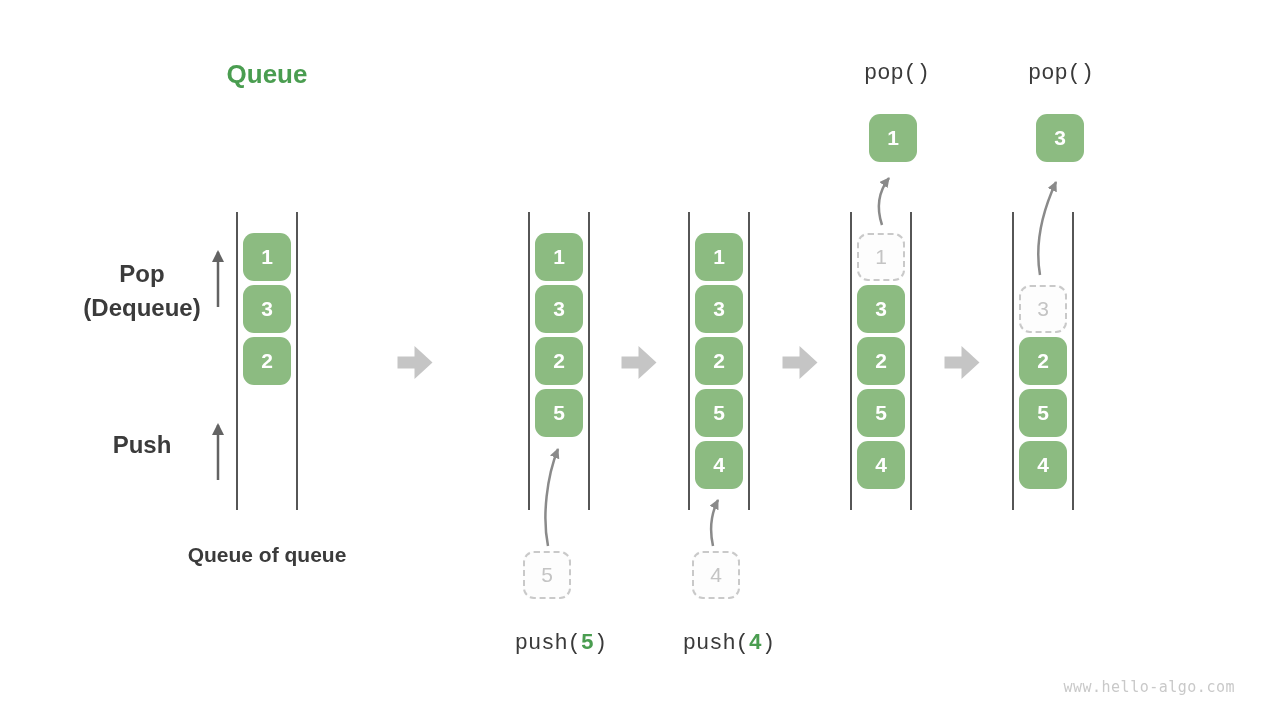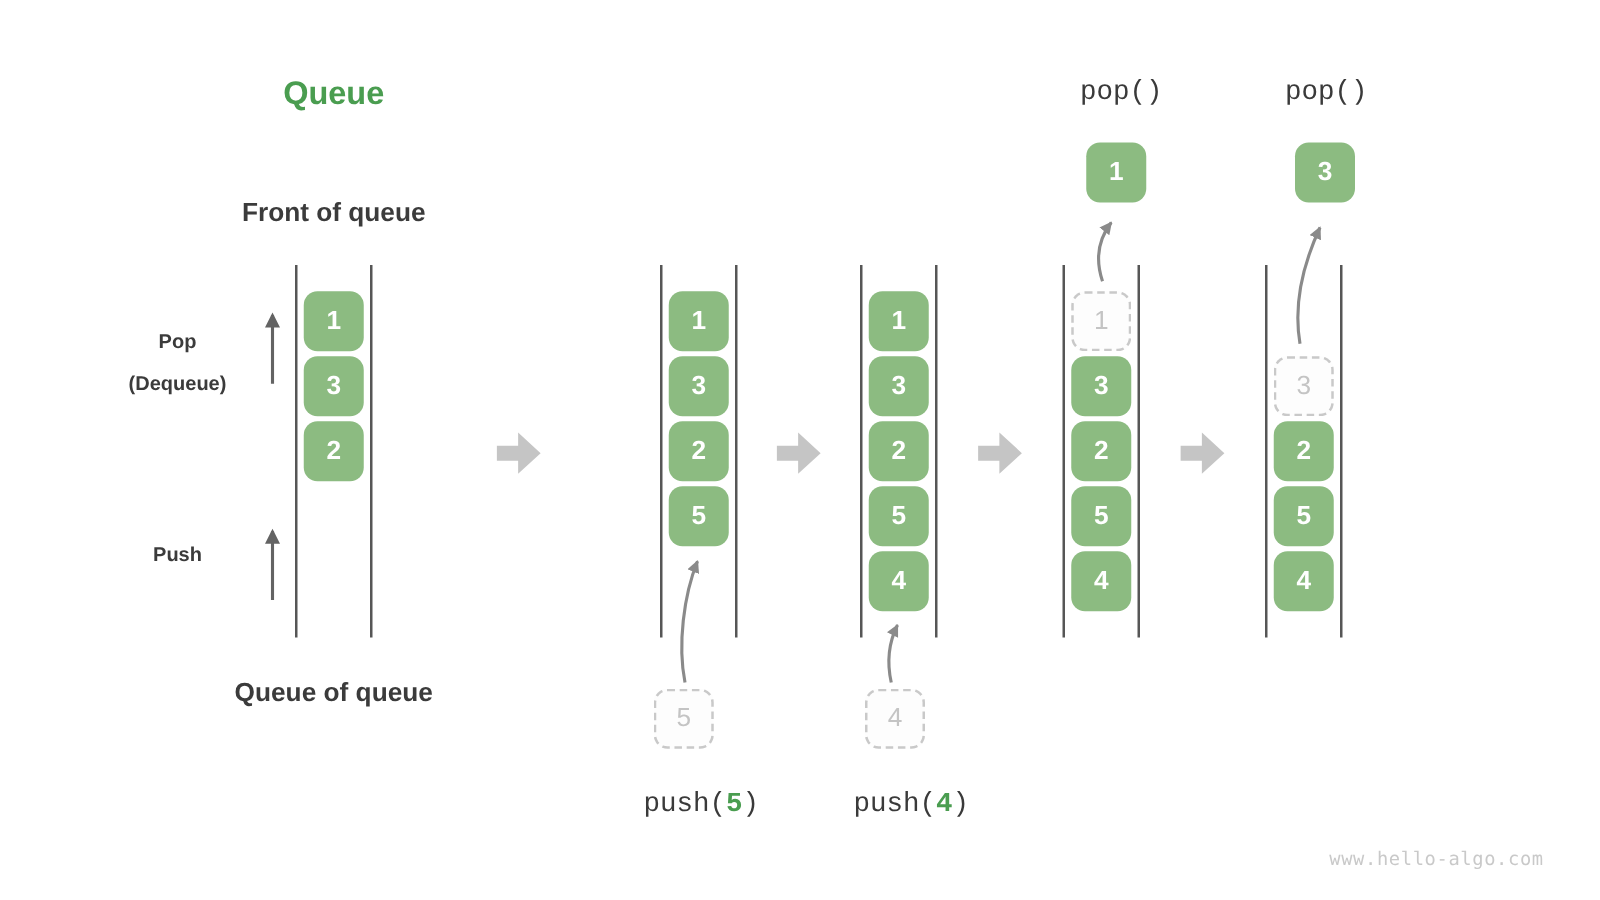--- a/index.html
+++ b/index.html
@@ -23,21 +23,21 @@
   .abs{position:absolute;}
   #diagram-title{
     left:167px;top:59px;width:200px;text-align:center;
     font-size:26px;font-weight:700;color:var(--accent-green);
   }
   .big-label{
     width:220px;text-align:center;font-size:21px;font-weight:700;color:var(--label-dark);
   }
   #front-label{left:157px;top:159px;}
   #rear-label{left:157px;top:543px;}
-  .op-label{left:42px;width:200px;text-align:center;color:var(--label-dark);font-size:16px;line-height:34px;}
+  .op-label{left:42px;width:200px;text-align:center;color:var(--label-dark);font-size:24px;line-height:34px;}
   #pop-op-block{top:257px;}
   #push-op-block{top:428px;text-align:center;}
   .op-title{font-weight:700;}
   .op-sub{font-weight:700;}
   .wall{position:absolute;width:2px;background:var(--wall-gray);z-index:1;}
   .cell{
     position:absolute;width:48px;height:48px;box-sizing:border-box;
     background:var(--cell-green);border-radius:11px;color:#ffffff;
     font-size:21px;font-weight:700;display:flex;align-items:center;justify-content:center;
     z-index:2;
@@ -58,21 +58,20 @@
     font-size:15px;letter-spacing:0.5px;color:var(--watermark-gray);
   }
 </style>
 </head>
 <body>
 
 <div id="stage">
 
   <div id="diagram-title" class="abs">Queue</div>
 
-  <div id="front-label" class="abs big-label">Front of queue</div>
   <div id="rear-label" class="abs big-label">Queue of queue</div>
 
   <div id="pop-op-block" class="abs op-label">
     <div class="op-title">Pop</div>
     <div class="op-sub">(Dequeue)</div>
   </div>
 
   <div id="push-op-block" class="abs op-label">
     <div class="op-title">Push</div>
   </div>

